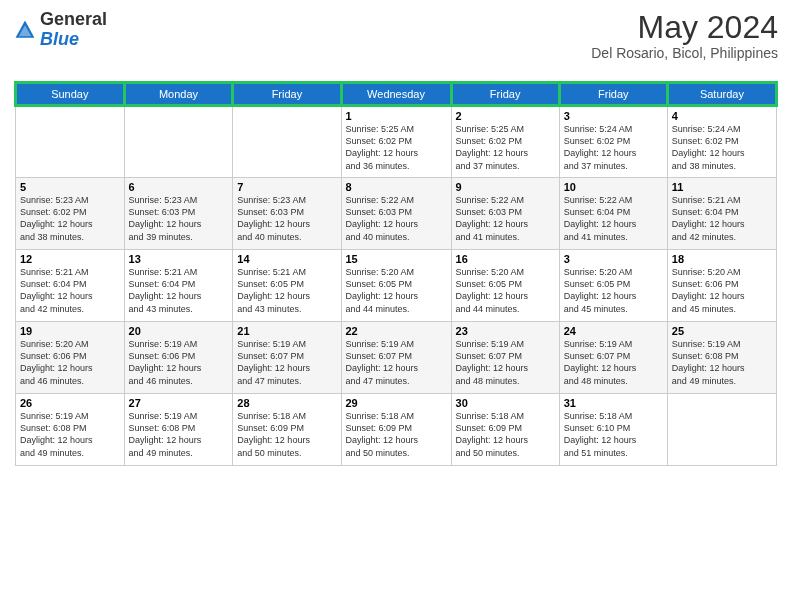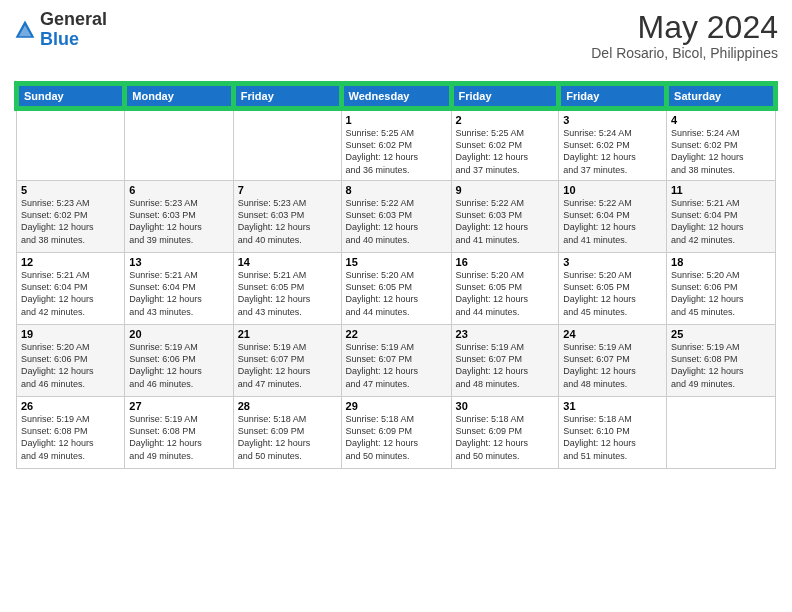--- a/index.html
+++ b/index.html
@@ -25,21 +25,21 @@
       display: flex;
       align-items: center;
       gap: 4px;
     }
     .logo-text {
       font-size: 18px;
       font-weight: bold;
       line-height: 1.1;
     }
     .logo-general { color: #333; }
-    .logo-blue { color: #1a73c9; }
+    .logo-blue { color: #1a73c9; font-style: italic; }
     .logo-icon {
       width: 22px;
       height: 22px;
     }
     .title-block {
       text-align: right;
     }
     .main-title {
       font-size: 32px;
       font-weight: normal;
@@ -51,25 +51,25 @@
       color: #555;
     }
     .calendar {
       width: 100%;
       border-collapse: collapse;
       font-size: 10px;
     }
     .calendar th {
       background: #1a73c9;
       color: #fff;
-      text-align: left;
+      text-align: center;
       padding: 4px 5px;
       font-size: 11px;
-      font-weight: bold;
-      border: 5px solid #22c55e;
+      font-weight: normal;
+      border: 3px solid #22c55e;
     }
     .calendar td {
       border: 1px solid #ccc;
       vertical-align: top;
       padding: 3px 4px;
       width: 113px;
       min-height: 72px;
       height: 72px;
     }
     .day-num {

